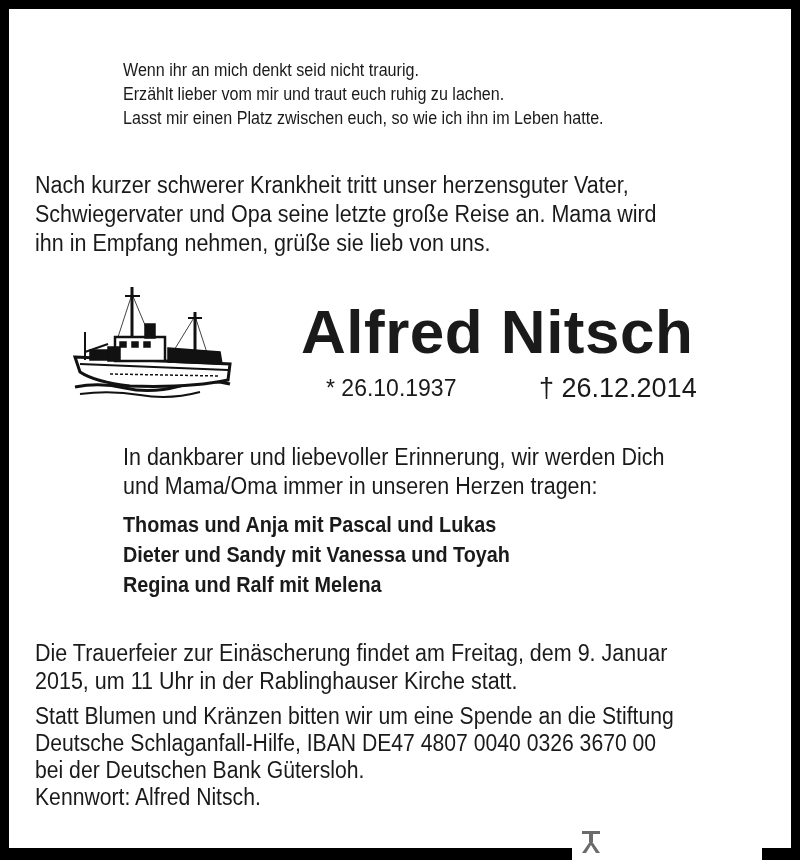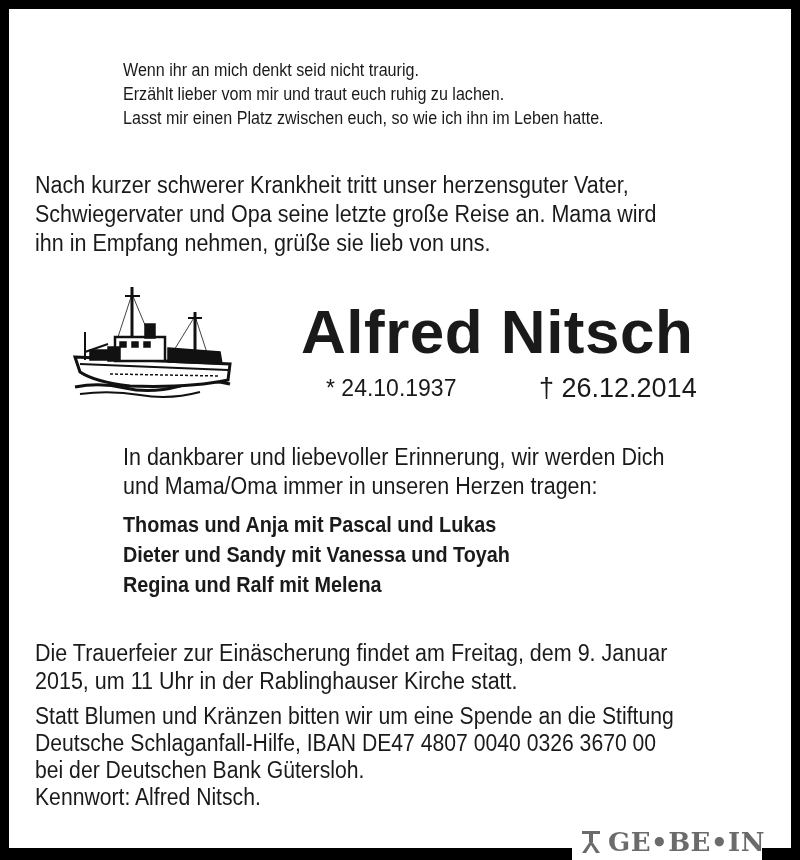--- a/index.html
+++ b/index.html
@@ -68,21 +68,21 @@
 
     <path d="M98 66 L150 70 L152 82 L98 80 Z"></path>
 
     <line x1="15" y1="50" x2="15" y2="78" stroke-width="2"></line>
     <path d="M15 70 L38 62" fill="none" stroke-width="2"></path>
     <rect x="20" y="68" width="18" height="10"></rect>
   </g>
 </svg>
 
 <div class="abs name">Alfred Nitsch</div>
-<div class="abs birth">* 24.10.1937</div>
+<div class="abs birth">* 26.10.1937</div>
 <div class="abs death">† 26.12.2014</div>
 
 <div class="abs memory">
   <span class="line">In dankbarer und liebevoller Erinnerung, wir werden Dich</span>
   <span class="line">und Mama/Oma immer in unseren Herzen tragen:</span>
 </div>
 
 <div class="abs family">
   <span class="line">Thomas und Anja mit Pascal und Lukas</span>
   <span class="line">Dieter und Sandy mit Vanessa und Toyah</span>
@@ -101,14 +101,13 @@
   <span class="line">Kennwort: Alfred Nitsch.</span>
 </div>
 
 <div class="logo-gap"></div>
 <div class="logo">
   <svg class="logo-mark" viewBox="0 0 22 24">
     <rect x="2" y="1" width="18" height="3" fill="#6b6b6b"></rect>
     <rect x="9" y="4" width="4" height="8" fill="#6b6b6b"></rect>
     <path d="M11 10 L2 23 L6 23 L11 15 L16 23 L20 23 Z" fill="#6b6b6b"></path>
   </svg>
-  <span class="logo-text">GE•BE•IN</span>
 </div>
 
 </body></html>

